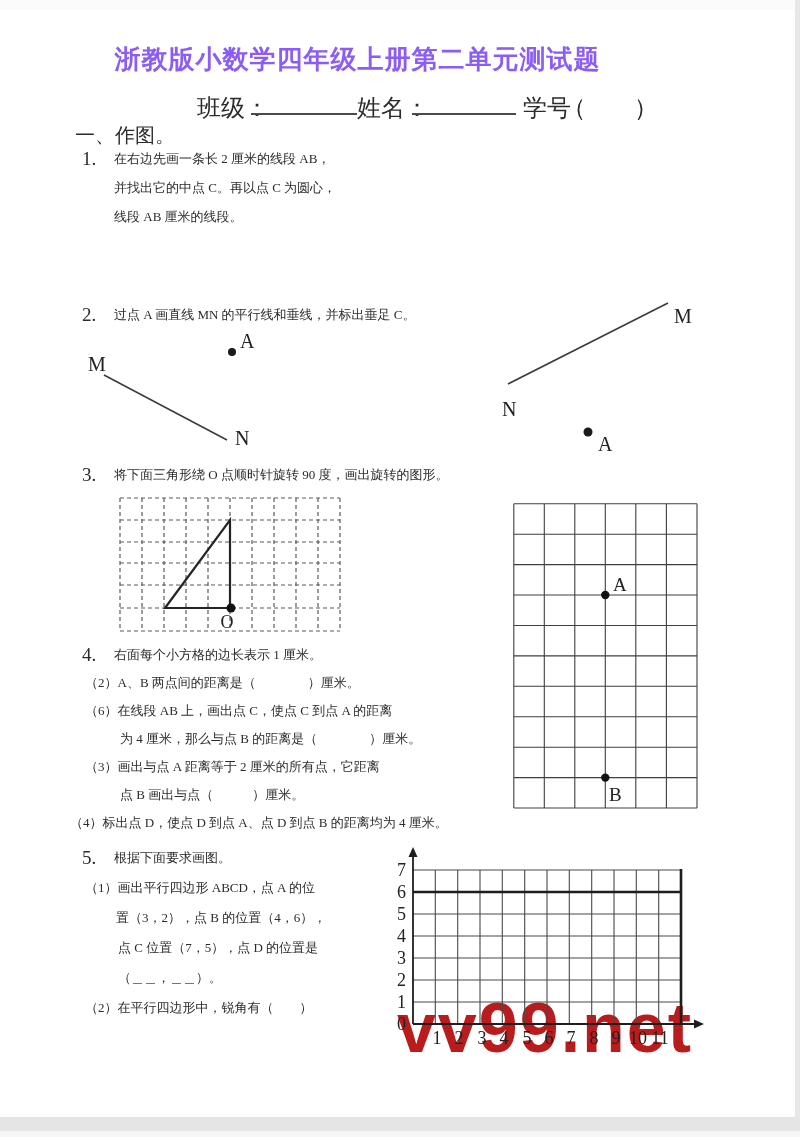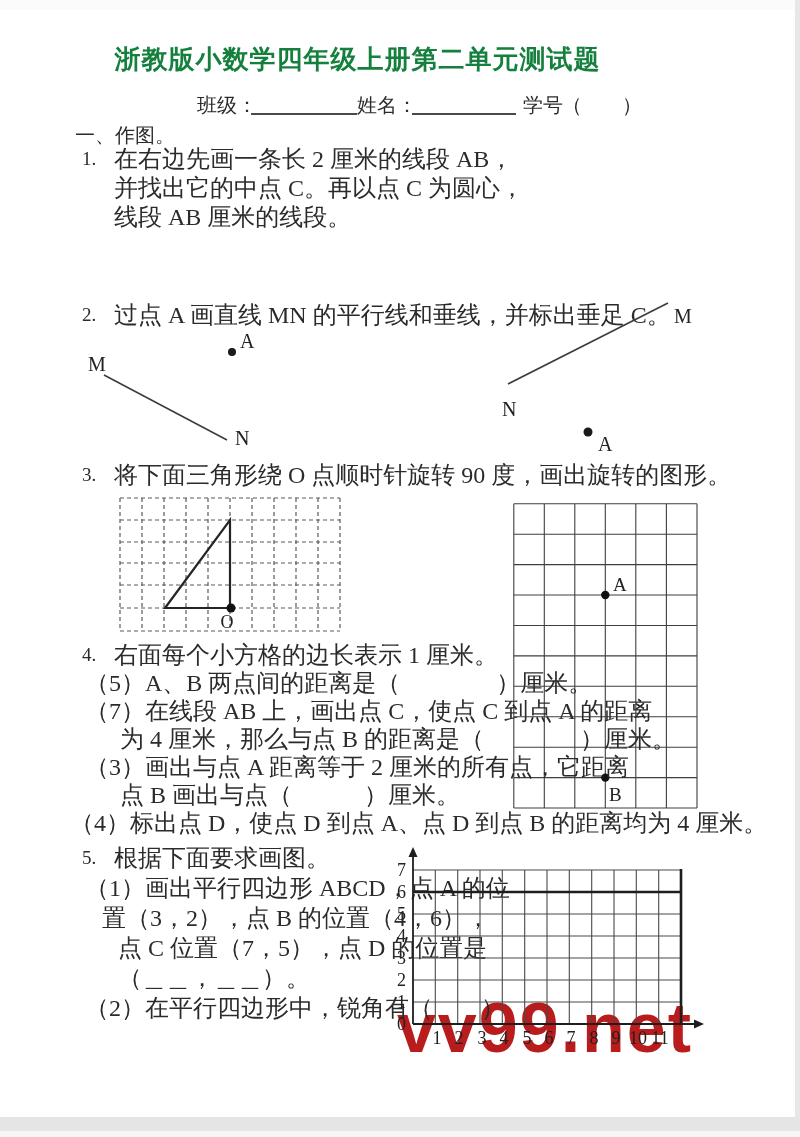--- a/index.html
+++ b/index.html
@@ -3,28 +3,28 @@
 <meta charset="utf-8">
 <style>
   html,body { margin:0; padding:0; background:#fff; }
   .page {
     position:relative; width:800px; height:1137px; background:#ffffff;
     overflow:hidden;
     font-family:"Liberation Serif","DejaVu Serif",serif;
     color:#2b2b2b;
   }
   .abs { position:absolute; white-space:nowrap; }
-  .qline { font-size:24px; line-height:24px; }
+  .qline { font-size:13px; line-height:24px; }
   .qnum  { font-size:19px; line-height:24px; }
   .title {
     position:absolute; left:0; top:42px; width:715px; text-align:center;
     font-family:"Liberation Sans","DejaVu Sans",sans-serif;
-    font-weight:600; font-size:26px; letter-spacing:1px; color:#15803d;
+    font-weight:600; font-size:26px; letter-spacing:1px; color:#8b5cf6;
   }
-  .fieldtext { font-size:20px; }
+  .fieldtext { font-size:24px; }
   .blankline { position:absolute; border-bottom:2px solid #4a4a4a; height:18px; }
   .section { font-size:20px; font-weight:400; }
   .watermark {
     position:absolute; left:355px; top:988px; width:380px; text-align:center;
     font-family:"Liberation Sans","DejaVu Sans",sans-serif;
     font-weight:bold; font-size:70px; letter-spacing:2px; color:#b91c1c;
     z-index:0;
   }
   .content { position:relative; z-index:1; }
   svg text { font-family:"Liberation Serif","DejaVu Serif",serif; fill:#222; }
@@ -92,31 +92,31 @@
       <path d="M0.8 0.8H184M0.8 31.2H184M0.8 61.6H184M0.8 92H184M0.8 122.5H184M0.8 152.9H184M0.8 183.3H184M0.8 213.8H184M0.8 244.2H184M0.8 274.6H184M0.8 305H184
                M0.8 0.8V305M31.3 0.8V305M61.8 0.8V305M92.3 0.8V305M122.8 0.8V305M153.4 0.8V305M184 0.8V305" stroke="#3f3f3f" stroke-width="1.1" fill="none"></path>
       <circle cx="92.3" cy="92" r="4.2" fill="#111"></circle>
       <text x="100" y="88" font-size="19">A</text>
       <circle cx="92.3" cy="274.6" r="4.2" fill="#111"></circle>
       <text x="96" y="298" font-size="19">B</text>
     </svg>
 
     <div class="abs qnum" style="left:82px;top:643px">4.</div>
     <div class="abs qline" style="left:114px;top:643px">右面每个小方格的边长表示 1 厘米。</div>
-    <div class="abs qline" style="left:85px;top:671px">（5）A、B 两点间的距离是（　　　　）厘米。</div>
-    <div class="abs qline" style="left:85px;top:699px">（7）在线段 AB 上，画出点 C，使点 C 到点 A 的距离</div>
+    <div class="abs qline" style="left:85px;top:671px">（2）A、B 两点间的距离是（　　　　）厘米。</div>
+    <div class="abs qline" style="left:85px;top:699px">（6）在线段 AB 上，画出点 C，使点 C 到点 A 的距离</div>
     <div class="abs qline" style="left:120px;top:727px">为 4 厘米，那么与点 B 的距离是（　　　　）厘米。</div>
     <div class="abs qline" style="left:85px;top:755px">（3）画出与点 A 距离等于 2 厘米的所有点，它距离</div>
     <div class="abs qline" style="left:120px;top:783px">点 B 画出与点（　　　）厘米。</div>
     <div class="abs qline" style="left:70px;top:811px">（4）标出点 D，使点 D 到点 A、点 D 到点 B 的距离均为 4 厘米。</div>
 
     <div class="abs qnum" style="left:82px;top:846px">5.</div>
     <div class="abs qline" style="left:114px;top:846px">根据下面要求画图。</div>
     <div class="abs qline" style="left:85px;top:876px">（1）画出平行四边形 ABCD，点 A 的位</div>
-    <div class="abs qline" style="left:102px;top:906px">置（3，2），点 B 的位置（4，6），</div>
+    <div class="abs qline" style="left:116px;top:906px">置（3，2），点 B 的位置（4，6），</div>
     <div class="abs qline" style="left:118px;top:936px">点 C 位置（7，5），点 D 的位置是</div>
     <div class="abs qline" style="left:118px;top:966px">（＿＿，＿＿）。</div>
     <div class="abs qline" style="left:85px;top:996px">（2）在平行四边形中，锐角有（　　）</div>
 
     <svg class="abs" style="left:388px;top:843px" width="335" height="218" viewBox="0 0 335 218">
 
       <path d="M25 27H293M25 71H293M25 93H293M25 115H293M25 137H293M25 159H293
                M47.3 27V181M69.7 27V181M92 27V181M114.3 27V181M136.7 27V181M159 27V181M181.3 27V181M203.7 27V181M226 27V181M248.3 27V181M270.7 27V181" stroke="#4a4a4a" stroke-width="1.1" fill="none"></path>
 
       <line x1="25" y1="49" x2="293" y2="49" stroke="#1e1e1e" stroke-width="2.6"></line>

